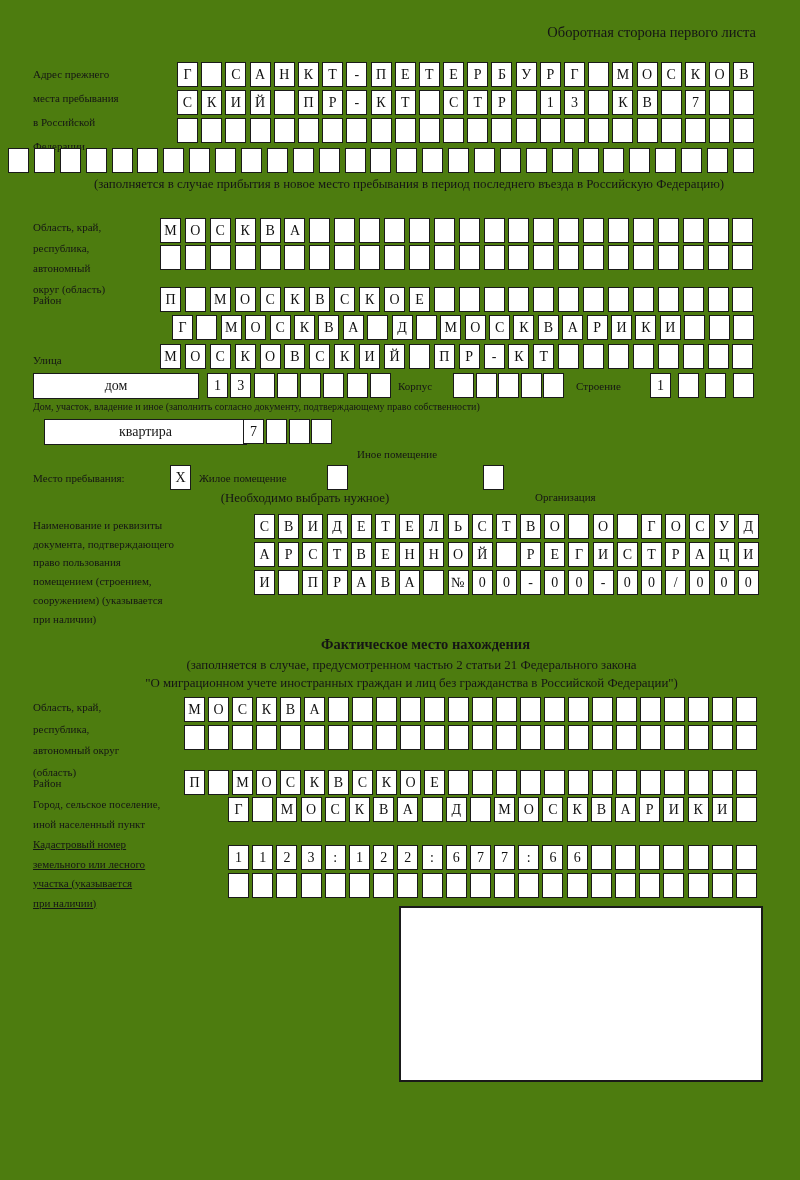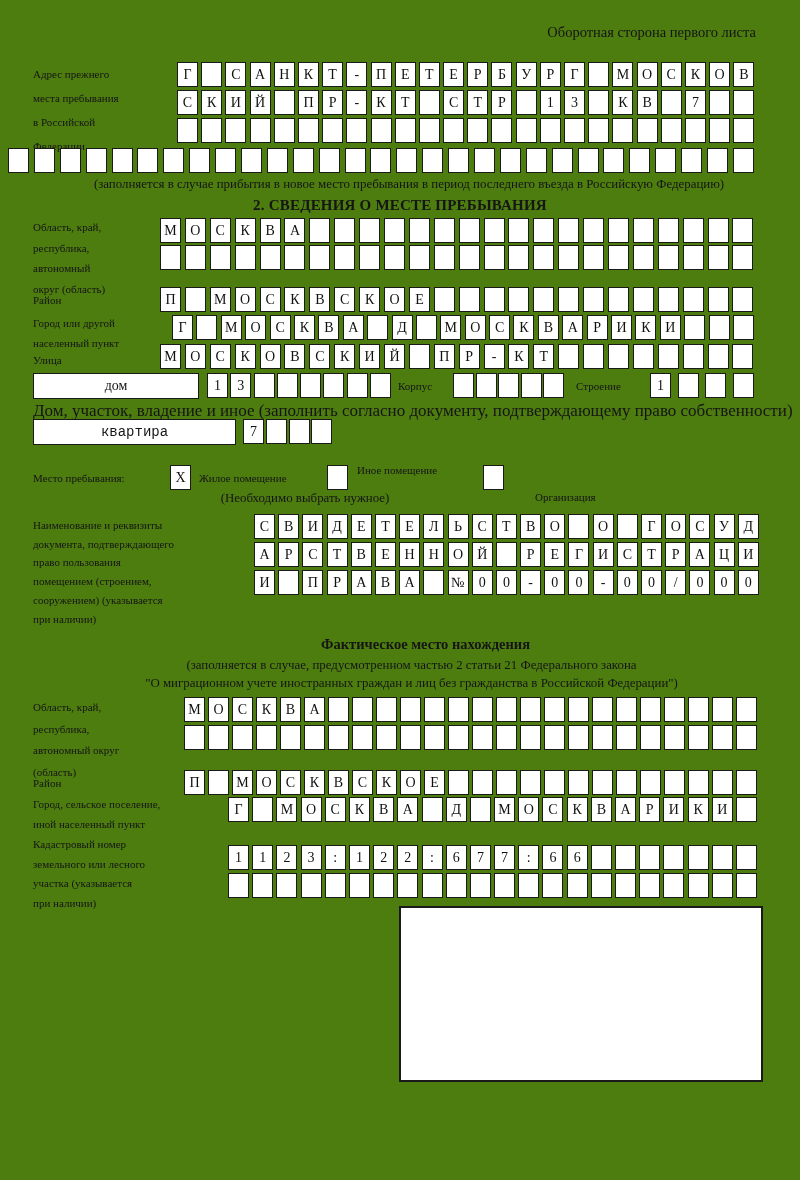--- a/index.html
+++ b/index.html
@@ -8,21 +8,21 @@
     font-family:"Liberation Serif", serif; color:#151515; overflow:hidden;
   }
   .abs{position:absolute;}
   .lbl{font-size:11px; line-height:21px; white-space:pre-line;}
   .lbl-lh24{line-height:24px;}
   .lbl-lh20{line-height:20.5px;}
   .lbl-lh19{line-height:19.5px;}
   .lbl-lh18{line-height:18.7px;}
   .lbl-lh21{line-height:21.5px;}
   .note{font-size:12.9px; text-align:center; white-space:pre-line; line-height:17.5px;}
-  .cap{font-size:17px;}
+  .cap{font-size:10px;}
   .title{font-weight:bold; font-size:15px; text-align:center; letter-spacing:.2px;}
   .title2{font-weight:bold; font-size:14.5px; text-align:center;}
   .boxrow{position:absolute; display:flex;}
   .cell{
     flex:none; box-sizing:border-box; width:21px; height:25px;
     border:1.6px solid #1a1a1a; background:#fff;
     display:flex; align-items:center; justify-content:center;
     font-family:"Liberation Serif", serif; font-size:14px; color:#111;
   }
   .g32{gap:3.2px;} .g39{gap:3.9px;} .g34{gap:3.4px;} .g49{gap:4.9px;}
@@ -153,21 +153,20 @@
       <span class="cell"></span>
       <span class="cell"></span>
       <span class="cell"></span>
       <span class="cell"></span>
       <span class="cell"></span>
       <span class="cell"></span>
       <span class="cell"></span>
     </div>
   <div class="abs note" style="left:14px; top:176px; width:790px;">(заполняется в случае прибытия в новое место пребывания в период последнего въезда в Российскую Федерацию)</div>
 
-  <div class="abs title" style="left:5px; top:197px; width:790px;">2. СВЕДЕНИЯ О МЕСТЕ ПРЕБЫВАНИЯ</div>
 
   <div class="abs lbl lbl-lh20" style="left:33px; top:217px;">Область, край,
 республика,
 автономный
 округ (область)</div>
   <div class="boxrow g39" style="left:160px; top:218px;">
       <span class="cell">М</span>
       <span class="cell">О</span>
       <span class="cell">С</span>
       <span class="cell">К</span>
@@ -240,22 +239,20 @@
       <span class="cell"></span>
       <span class="cell"></span>
       <span class="cell"></span>
       <span class="cell"></span>
       <span class="cell"></span>
       <span class="cell"></span>
       <span class="cell"></span>
       <span class="cell"></span>
     </div>
 
-  <div class="abs lbl" style="left:33px; top:313px; line-height:20px;">Город или другой
-населенный пункт</div>
   <div class="boxrow g34" style="left:172px; top:315px;">
       <span class="cell">Г</span>
       <span class="cell"></span>
       <span class="cell">М</span>
       <span class="cell">О</span>
       <span class="cell">С</span>
       <span class="cell">К</span>
       <span class="cell">В</span>
       <span class="cell">А</span>
       <span class="cell"></span>
@@ -325,37 +322,37 @@
     </div>
   <div class="abs lbl" style="left:576px; top:376px;">Строение</div>
   <div class="boxrow g65" style="left:650px; top:373px;">
       <span class="cell">1</span>
       <span class="cell"></span>
       <span class="cell"></span>
       <span class="cell"></span>
     </div>
   <div class="abs cap" style="left:33px; top:401px;">Дом, участок, владение и иное (заполнить согласно документу, подтверждающему право собственности)</div>
 
-  <div class="wrect" style="left:33px; top:419px; width:203px;font-family:Liberation Mono, monospace;">квартира</div>
+  <div class="wrect" style="left:44px; top:419px; width:203px;">квартира</div>
   <div class="boxrow g18" style="left:243px; top:419px;">
       <span class="cell">7</span>
       <span class="cell"></span>
       <span class="cell"></span>
       <span class="cell"></span>
     </div>
 
   <div class="abs lbl" style="left:33px; top:468px;">Место пребывания:</div>
   <div class="boxrow" style="left:170px; top:465px;">
       <span class="cell">X</span>
     </div>
   <div class="abs lbl" style="left:199px; top:468px;">Жилое помещение</div>
   <div class="boxrow" style="left:327px; top:465px;">
       <span class="cell"></span>
     </div>
-  <div class="abs lbl" style="left:357px; top:460px;">Иное помещение</div>
+  <div class="abs lbl" style="left:357px; top:444px;">Иное помещение</div>
   <div class="boxrow" style="left:483px; top:465px;">
       <span class="cell"></span>
     </div>
   <div class="abs lbl" style="left:535px; top:468px;margin-top:19px;">Организация</div>
   <div class="abs note" style="left:130px; top:490px; width:350px;">(Необходимо выбрать нужное)</div>
 
   <div class="abs lbl lbl-lh18" style="left:33px; top:516px;">Наименование и реквизиты
 документа, подтверждающего
 право пользования
 помещением (строением,
@@ -540,21 +537,21 @@
       <span class="cell">К</span>
       <span class="cell">В</span>
       <span class="cell">А</span>
       <span class="cell">Р</span>
       <span class="cell">И</span>
       <span class="cell">К</span>
       <span class="cell">И</span>
       <span class="cell"></span>
     </div>
 
-  <div class="abs lbl lbl-lh19" style="left:33px; top:835px;">Кадастровый номер
+  <div class="abs lbl lbl-lh19" style="left:33px; top:835px;text-decoration:underline;">Кадастровый номер
 земельного или лесного
 участка (указывается
 при наличии)</div>
   <div class="boxrow g32" style="left:228px; top:845px;">
       <span class="cell">1</span>
       <span class="cell">1</span>
       <span class="cell">2</span>
       <span class="cell">3</span>
       <span class="cell">:</span>
       <span class="cell">1</span>

